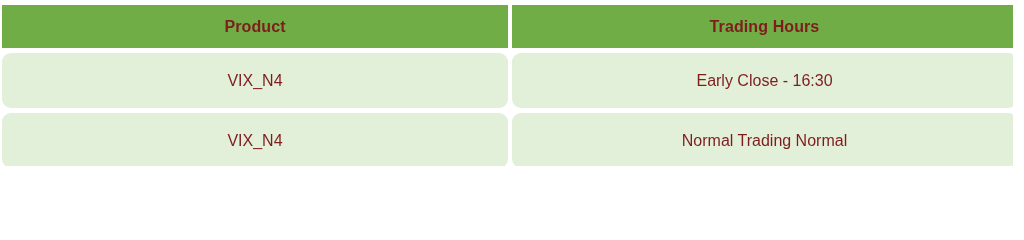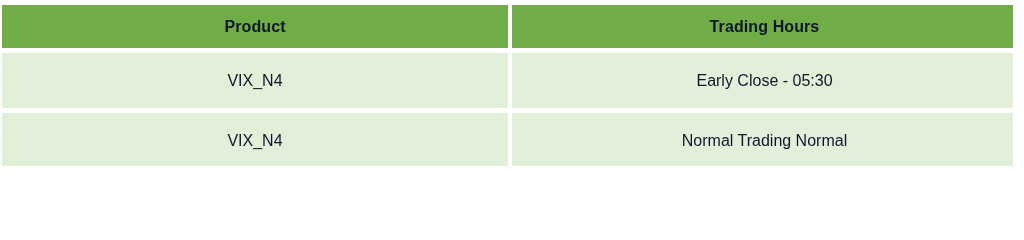--- a/index.html
+++ b/index.html
@@ -32,37 +32,38 @@
   }
 
   .tbl col.c1 { width: 506px; }
   .tbl col.c2 { width: 505px; }
 
   .tbl th, .tbl td {
     padding: 0;
     margin: 0;
     text-align: center;
     vertical-align: middle;
-    color: #0f172a;
+    color: #7f1d1d;
     border: 0;
   }
 
   .tbl thead th {
     background: #70AD47;
     height: 43px;
     font-size: 16px;
     font-weight: bold;
     letter-spacing: 0.1px;
   }
 
   .tbl tbody td {
     background: #E2EFD9;
     height: 55px;
     font-size: 16px;
     font-weight: normal;
+    border-radius: 9px;
   }
 
   .cell-text {
     display: block;
     line-height: 1.1;
   }
 </style>
 </head>
 <body>
 
@@ -81,21 +82,21 @@
           <span class="cell-text">Trading Hours</span>
         </th>
       </tr>
     </thead>
     <tbody>
       <tr>
         <td>
           <span class="cell-text">VIX_N4</span>
         </td>
         <td>
-          <span class="cell-text">Early Close - 05:30</span>
+          <span class="cell-text">Early Close - 16:30</span>
         </td>
       </tr>
       <tr>
         <td>
           <span class="cell-text">VIX_N4</span>
         </td>
         <td>
           <span class="cell-text">Normal Trading Normal</span>
         </td>
       </tr>

